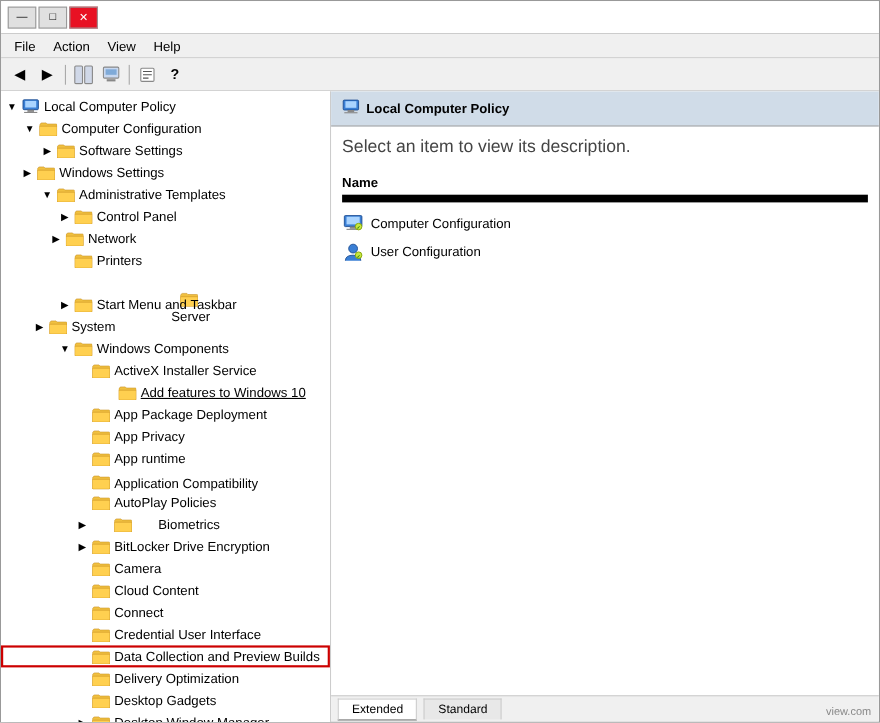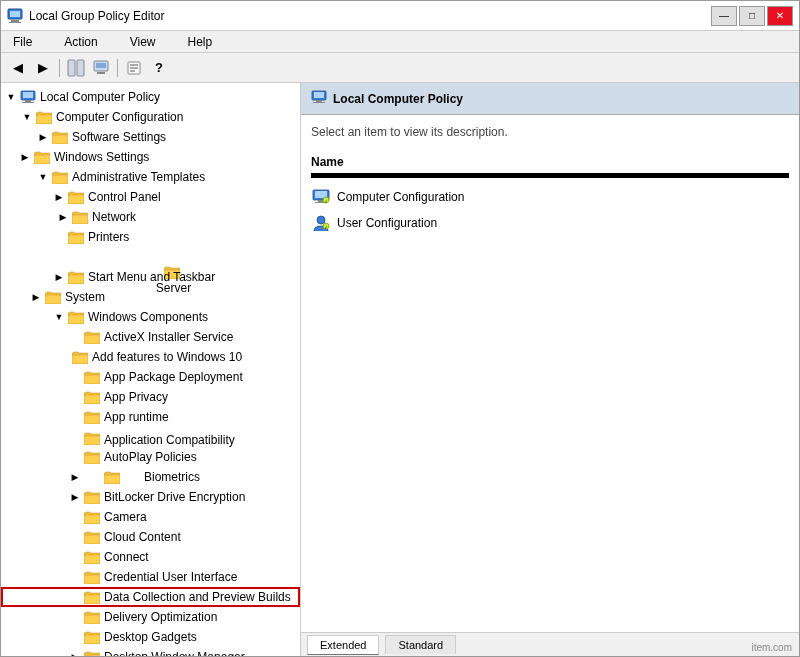--- a/index.html
+++ b/index.html
@@ -63,21 +63,20 @@
       justify-content: center;
       font-size: 10px;
     }
     .title-btn.close { background: #e81123; color: white; }
     .menu-bar {
       display: flex;
       background: #f0f0f0;
       border-bottom: 1px solid #ccc;
       padding: 2px 4px;
       height: 22px;
-      gap: 16px;
     }
     .menu-item {
       padding: 2px 8px;
       cursor: pointer;
       font-size: 12px;
     }
     .toolbar {
       display: flex;
       align-items: center;
       background: #f0f0f0;
@@ -128,30 +127,30 @@
       font-weight: bold;
       font-size: 12px;
       border-bottom: 1px solid #aaa;
     }
     .right-content {
       padding: 10px;
       flex: 1;
     }
     .right-description {
       color: #444;
-      font-size: 12px;
+      font-size: 16px;
       margin-bottom: 16px;
     }
     .right-table {
       width: 100%;
     }
     .right-table-header {
       font-weight: bold;
       font-size: 12px;
-      border-bottom: 5px solid #000000;
+      border-bottom: 7px solid #000000;
       padding-bottom: 4px;
       margin-bottom: 6px;
     }
     .policy-item {
       display: flex;
       align-items: center;
       gap: 6px;
       padding: 3px 0;
       font-size: 12px;
     }
@@ -241,31 +240,20 @@
       font-size: 10px;
       color: #888;
     }
   </style>
 </head>
 <body>
 
 <div class="window">
 
   <div class="title-bar">
-    <div class="title-bar-left">
-      <div class="title-icon">
-        <svg width="16" height="16" viewBox="0 0 16 16">
-          <rect x="1" y="1" width="14" height="10" rx="1" fill="#3a7fd5" stroke="#1a4a90" stroke-width="1"></rect>
-          <rect x="3" y="3" width="10" height="6" fill="#aad4ff"></rect>
-          <rect x="4" y="12" width="8" height="2" fill="#888"></rect>
-          <rect x="2" y="14" width="12" height="1" fill="#888"></rect>
-        </svg>
-      </div>
-      <span class="title-text">Local Group Policy Editor</span>
-    </div>
     <div class="title-bar-controls">
       <button class="title-btn">—</button>
       <button class="title-btn">□</button>
       <button class="title-btn close">✕</button>
     </div>
   </div>
 
   <div class="menu-bar">
     <span class="menu-item">File</span>
     <span class="menu-item">Action</span>
@@ -368,21 +356,21 @@
           <div class="tree-expander collapsed"></div>
           <div class="tree-icon">
             <svg width="16" height="14" viewBox="0 0 16 14">
               <path d="M1 3 Q1 2 2 2 L6 2 L7 3 L15 3 Q16 3 16 4 L16 13 Q16 14 15 14 L1 14 Q0 14 0 13 L0 4 Q0 3 1 3Z" fill="#f0c040" stroke="#c89020" stroke-width="0.5"></path>
               <path d="M0 5 L16 5 L16 13 Q16 14 15 14 L1 14 Q0 14 0 13Z" fill="#ffd050" stroke="#c89020" stroke-width="0.5"></path>
             </svg>
           </div>
           <span class="tree-label">Control Panel</span>
         </div>
 
-        <div class="tree-node" style="padding-left:54px;">
+        <div class="tree-node" style="padding-left:42px;">
           <div class="tree-expander collapsed"></div>
           <div class="tree-icon">
             <svg width="16" height="14" viewBox="0 0 16 14">
               <path d="M1 3 Q1 2 2 2 L6 2 L7 3 L15 3 Q16 3 16 4 L16 13 Q16 14 15 14 L1 14 Q0 14 0 13 L0 4 Q0 3 1 3Z" fill="#f0c040" stroke="#c89020" stroke-width="0.5"></path>
               <path d="M0 5 L16 5 L16 13 Q16 14 15 14 L1 14 Q0 14 0 13Z" fill="#ffd050" stroke="#c89020" stroke-width="0.5"></path>
             </svg>
           </div>
           <span class="tree-label">Network</span>
         </div>
 
@@ -445,21 +433,21 @@
           <div class="tree-expander leaf"></div>
           <div class="tree-icon">
             <svg width="16" height="14" viewBox="0 0 16 14">
               <path d="M1 3 Q1 2 2 2 L6 2 L7 3 L15 3 Q16 3 16 4 L16 13 Q16 14 15 14 L1 14 Q0 14 0 13 L0 4 Q0 3 1 3Z" fill="#f0c040" stroke="#c89020" stroke-width="0.5"></path>
               <path d="M0 5 L16 5 L16 13 Q16 14 15 14 L1 14 Q0 14 0 13Z" fill="#ffd050" stroke="#c89020" stroke-width="0.5"></path>
             </svg>
           </div>
           <span class="tree-label">ActiveX Installer Service</span>
         </div>
 
-        <div class="tree-node" style="padding-left:54px;">
+        <div class="tree-node" style="padding-left:90px;text-decoration:underline;">
           <div class="tree-expander leaf"></div>
           <div class="tree-icon">
             <svg width="16" height="14" viewBox="0 0 16 14">
               <path d="M1 3 Q1 2 2 2 L6 2 L7 3 L15 3 Q16 3 16 4 L16 13 Q16 14 15 14 L1 14 Q0 14 0 13 L0 4 Q0 3 1 3Z" fill="#f0c040" stroke="#c89020" stroke-width="0.5"></path>
               <path d="M0 5 L16 5 L16 13 Q16 14 15 14 L1 14 Q0 14 0 13Z" fill="#ffd050" stroke="#c89020" stroke-width="0.5"></path>
             </svg>
           </div>
           <span class="tree-label">Add features to Windows 10</span>
         </div>
 
@@ -677,13 +665,13 @@
       </div>
 
       <div class="status-bar">
         <div class="status-tab active">Extended</div>
         <div class="status-tab">Standard</div>
       </div>
     </div>
   </div>
 </div>
 
-<div class="watermark">item.com</div>
+<div class="watermark">view.com</div>
 
 </body></html>

